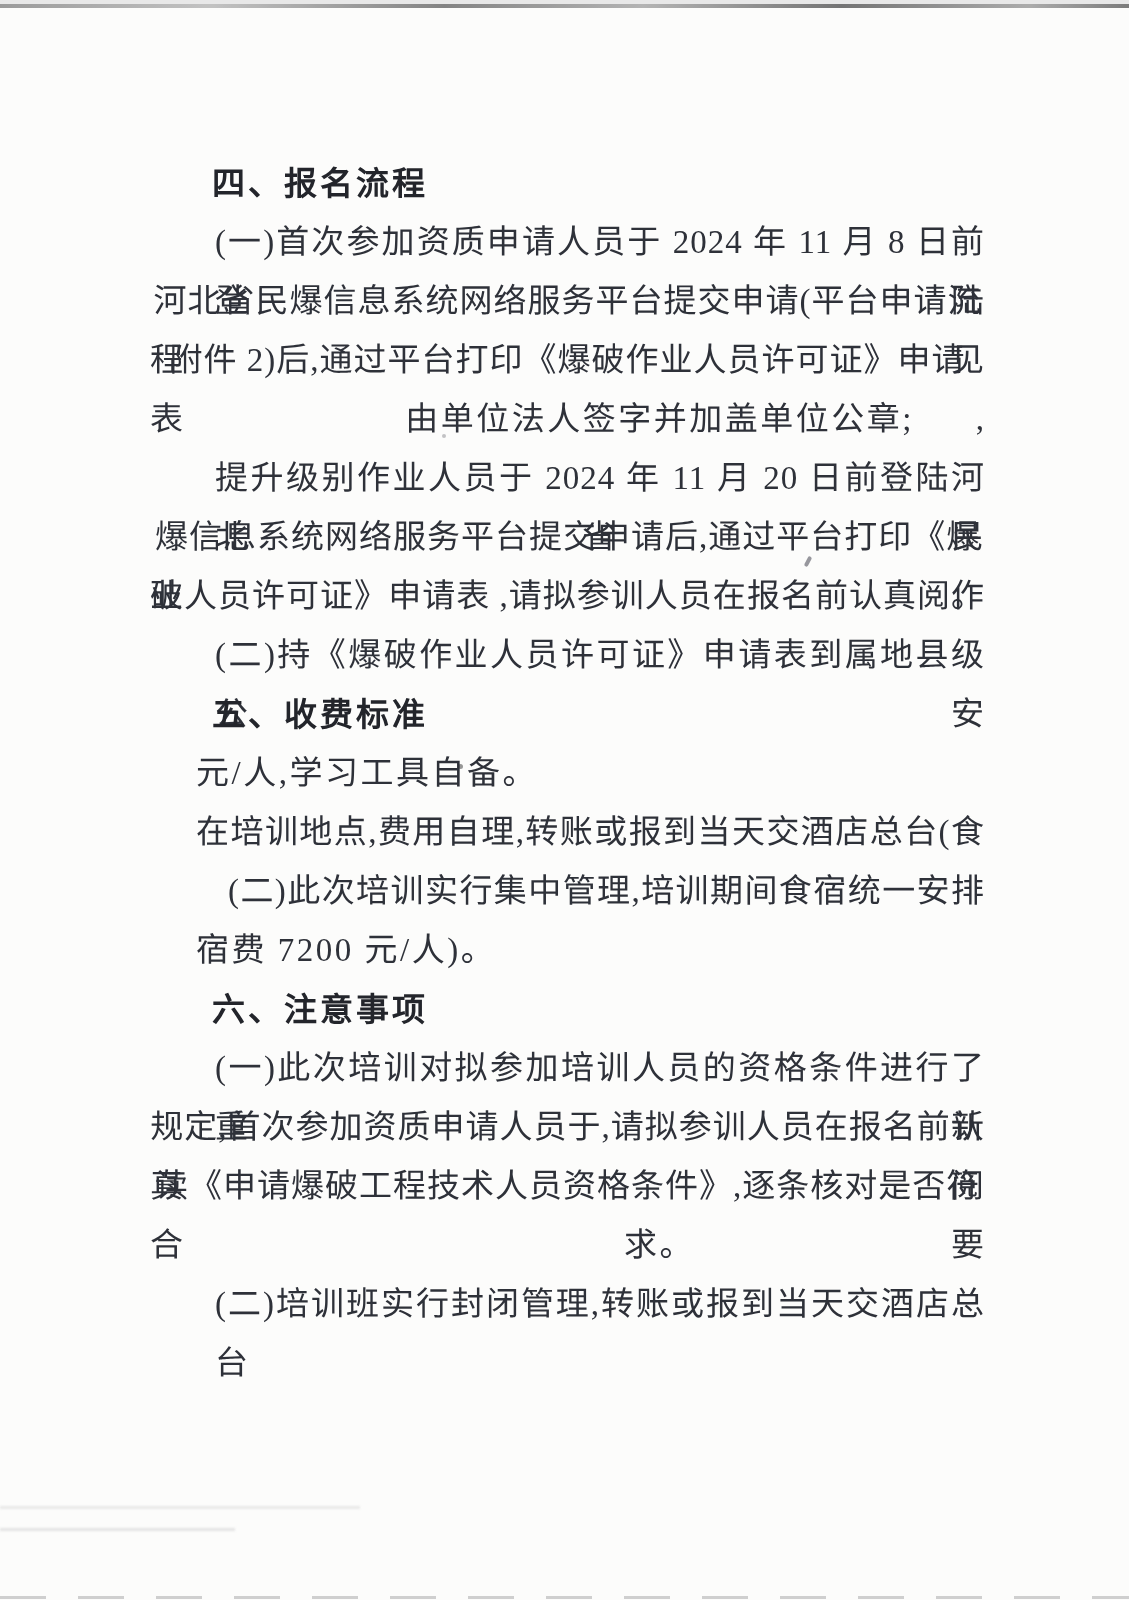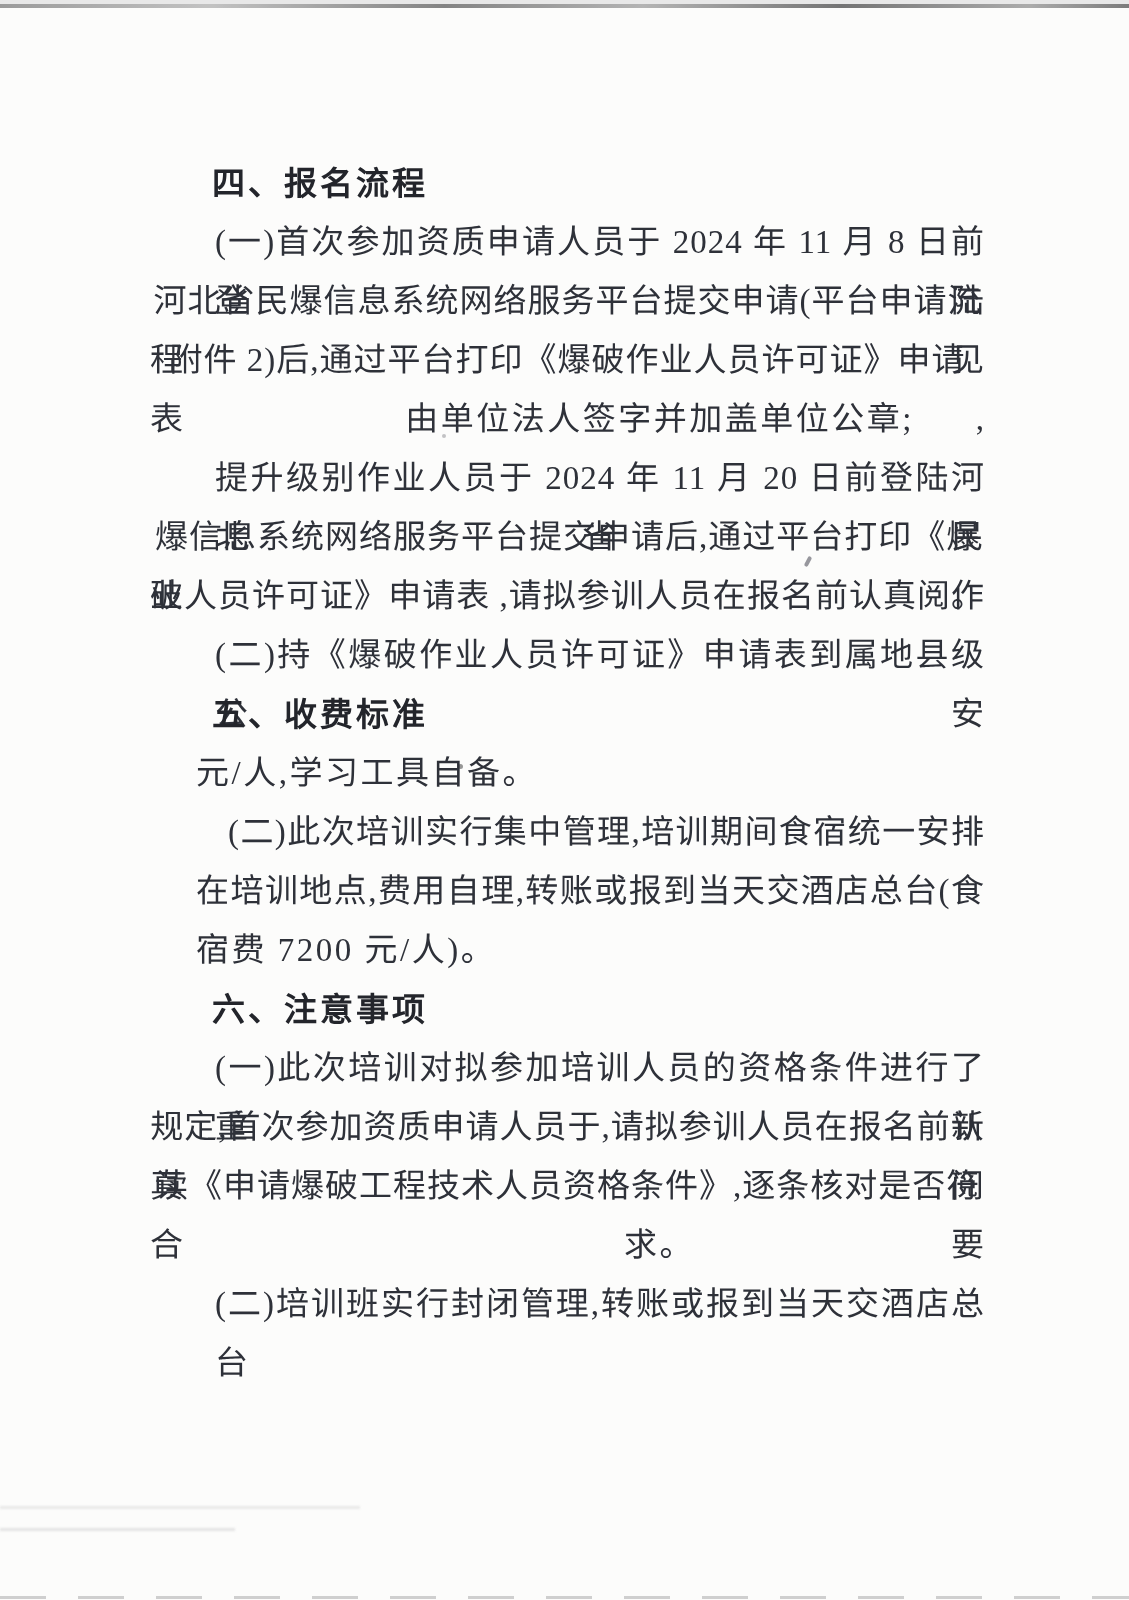--- a/index.html
+++ b/index.html
@@ -94,22 +94,22 @@
     <div class="line p1 j">(一)首次参加资质申请人员于 2024 年 11 月 8 日前登陆</div>
     <div class="line c j">河北省民爆信息系统网络服务平台提交申请(平台申请流程见</div>
     <div class="line c j">附件 2)后,通过平台打印《爆破作业人员许可证》申请表,</div>
     <div class="line c end">由单位法人签字并加盖单位公章;</div>
     <div class="line p1 j">提升级别作业人员于 2024 年 11 月 20 日前登陆河北省民</div>
     <div class="line c j">爆信息系统网络服务平台提交申请后,通过平台打印《爆破作</div>
     <div class="line c j">业人员许可证》申请表 ,请拟参训人员在报名前认真阅。</div>
     <div class="line p1 j">(二)持《爆破作业人员许可证》申请表到属地县级公安</div>
     <div class="line h">五、收费标准</div>
     <div class="line c5 end">元/人,学习工具自备。</div>
+    <div class="line c5 j">在培训地点,费用自理,转账或报到当天交酒店总台(食</div>
     <div class="line p5b j">(二)此次培训实行集中管理,培训期间食宿统一安排</div>
-    <div class="line c5 j">在培训地点,费用自理,转账或报到当天交酒店总台(食</div>
     <div class="line c5 end">宿费 7200 元/人)。</div>
     <div class="line h">六、注意事项</div>
     <div class="line p1 j">(一)此次培训对拟参加培训人员的资格条件进行了重新</div>
     <div class="line c j">规定,首次参加资质申请人员于,请拟参训人员在报名前认真阅</div>
     <div class="line c j">读《申请爆破工程技术人员资格条件》,逐条核对是否符合要</div>
     <div class="line c end">求。</div>
     <div class="line p1 j">(二)培训班实行封闭管理,转账或报到当天交酒店总台</div>
   </div>
 
 </div>

